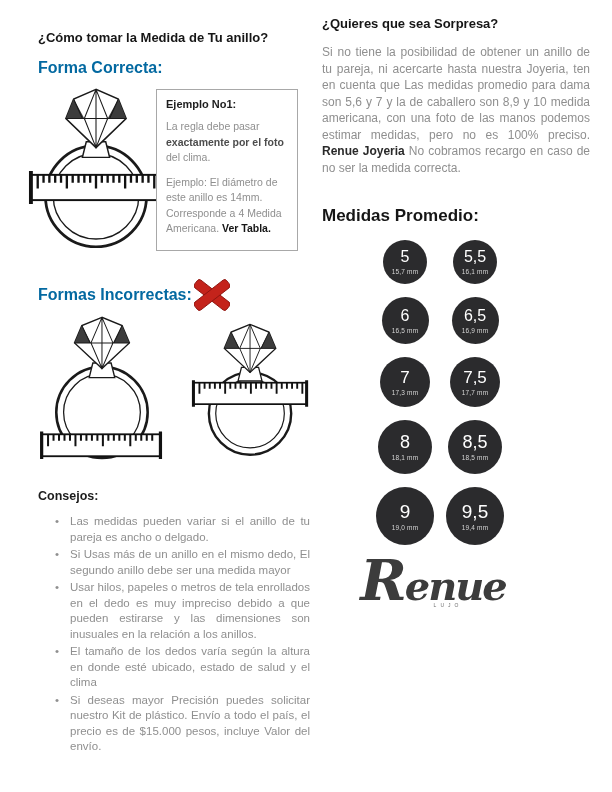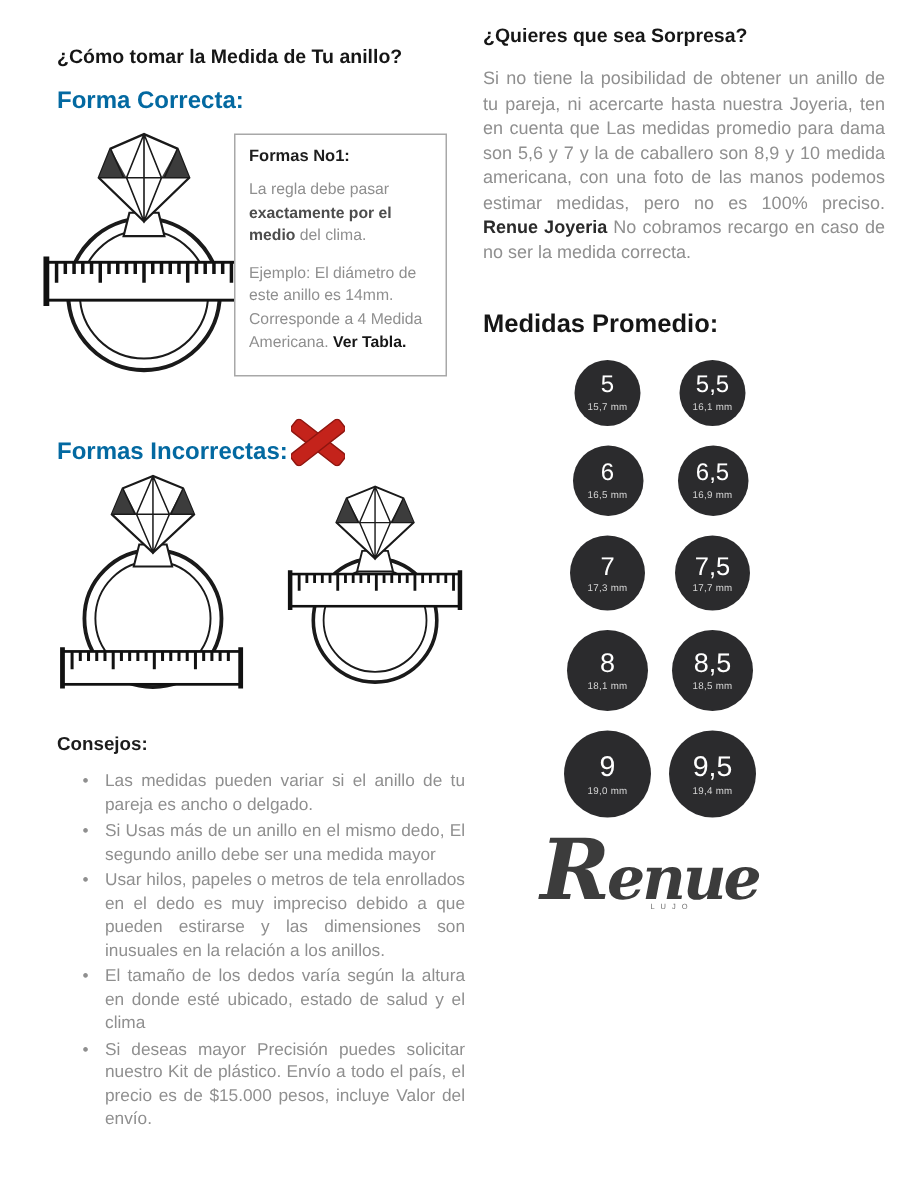--- a/index.html
+++ b/index.html
@@ -16,21 +16,21 @@
 
   
   .fig1{position:relative;height:172px;margin-top:10px;}
   .ring-correct{position:absolute;left:-10px;top:0;}
   .infobox{position:absolute;left:118px;top:2px;width:122px;border:1px solid #a8a8a8;background:#fff;padding:8px 9px 4px;}
   .box-title{font-size:11px;font-weight:bold;color:#1e1e1e;margin:0 0 9px;}
   .infobox p{font-size:10.5px;line-height:15.5px;color:#8f8f8f;margin:0 0 9px;}
   .infobox .b{font-weight:bold;color:#4d4d4d;}
   .infobox .bb{font-weight:bold;color:#161616;}
 
-  .incorrect-row{display:flex;align-items:flex-end;gap:2px;margin-top:20px;}
+  .incorrect-row{display:flex;align-items:center;gap:2px;margin-top:20px;}
   .img2-label{font-size:11px;font-weight:bold;margin:9px 0 0;}
   .fig2{display:flex;align-items:flex-start;margin-top:4px;}
   .ring-wrong2{margin-left:24px;margin-top:2px;}
 
   .tips-head{font-size:12.5px;font-weight:bold;margin:14px 0 0;}
   ul.tips{margin:11px 0 0;padding:0 0 0 32px;list-style:none;}
   ul.tips li{position:relative;font-size:11.5px;line-height:15.5px;color:#8f8f8f;text-align:justify;margin-bottom:2px;}
   ul.tips li::before{content:"\2022";position:absolute;left:-15px;top:0;color:#8f8f8f;}
 
   
@@ -75,22 +75,22 @@
       <polygon points="70,2 47,12 39,32 70,62 101,32 93,12" fill="#fff" stroke="#1a1a1a" stroke-width="1.6"></polygon>
       <polygon points="47,12 58,32 39,32" fill="#3c3c3c"></polygon>
       <polygon points="93,12 101,32 82,32" fill="#3c3c3c"></polygon>
       <path d="M39 32H101 M47 12 56 32 M93 12 84 32 M70 2 58 32 70 62 82 32 70 2 M70 2 70 62" fill="none" stroke="#1a1a1a" stroke-width="1.1"></path>
       <rect x="3" y="90" width="134" height="26" fill="#fff" stroke="#111" stroke-width="2"></rect>
       <path d="M3 86v34 M137 86v34" stroke="#111" stroke-width="4" fill="none"></path>
       <path d="M10 90v14M16 90v8M22 90v8M28 90v8M34 90v8M40 90v14M46 90v8M52 90v8M58 90v8M64 90v8M70 90v14M76 90v8M82 90v8M88 90v8M94 90v8M100 90v14M106 90v8M112 90v8M118 90v8M124 90v8M130 90v14" stroke="#111" stroke-width="2.4" fill="none"></path>
     </svg>
 
     <div class="infobox">
-      <h3 class="box-title">Formas No1:</h3>
-      <p><span>La regla debe pasar </span><span class="b">exactamente por el medio</span><span> del clima.</span></p>
+      <h3 class="box-title">Ejemplo No1:</h3>
+      <p><span>La regla debe pasar </span><span class="b">exactamente por el foto</span><span> del clima.</span></p>
       <p><span>Ejemplo: El diámetro de este anillo es 14mm.  Corresponde a 4 Medida Americana. </span><span class="bb">Ver Tabla.</span></p>
     </div>
   </div>
 
   <div class="incorrect-row">
     <h2 class="subhead" style="margin:0;">Formas Incorrectas:</h2>
     <svg width="36" height="32" viewBox="0 0 40 36">
       <g fill="#c4231b" stroke="#8e150f" stroke-width="1">
         <rect x="-3" y="12.5" width="46" height="11" rx="3" transform="rotate(38 20 18)"></rect>
         <rect x="-3" y="12.5" width="46" height="11" rx="3" transform="rotate(-38 20 18)"></rect>

